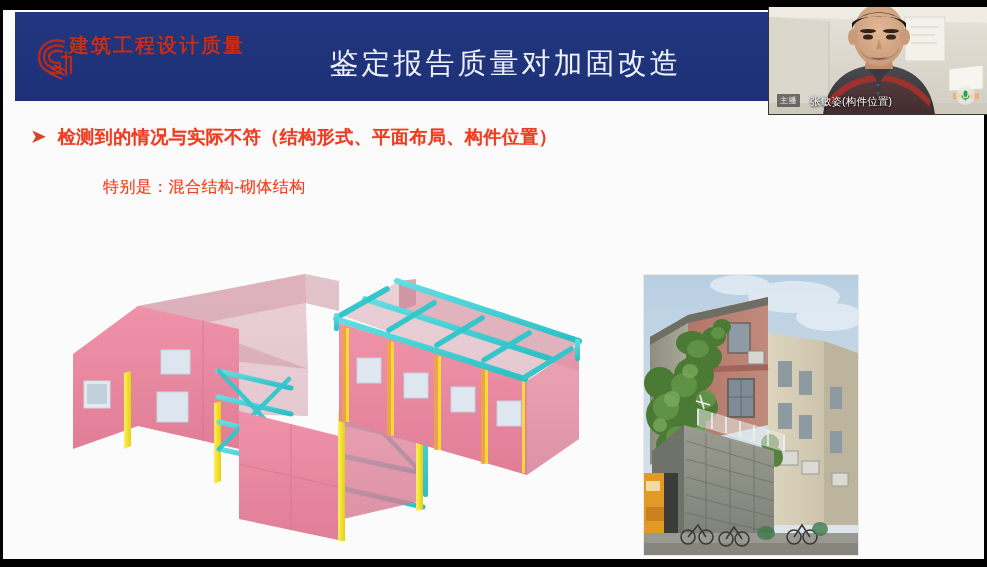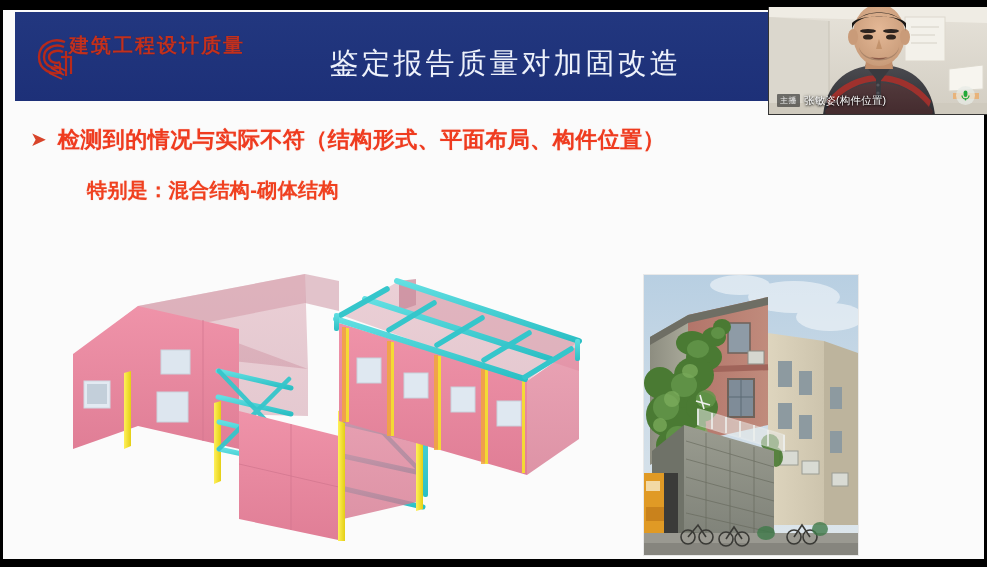--- a/index.html
+++ b/index.html
@@ -88,32 +88,32 @@
     white-space: nowrap;
   }
   .bullet-arrow {
     color: #d8442a;
     font-size: 20px;
     line-height: 20px;
     transform: translateY(-1px);
   }
   .bullet-text {
     color: #ef3b1f;
-    font-size: 22px;
+    font-size: 18px;
     font-weight: 700;
     letter-spacing: .5px;
     text-shadow: 0 0 1px rgba(230,50,20,.45);
   }
 
   #subline {
     position: absolute;
-    left: 84px; top: 76px;
+    left: 100px; top: 76px;
     color: #f0401f;
-    font-size: 20px;
-    font-weight: 700;
+    font-size: 16px;
+    font-weight: 400;
     letter-spacing: .4px;
     white-space: nowrap;
     text-shadow: 0 0 1px rgba(230,50,20,.4);
   }
 
   
   #models {
     position: absolute;
     left: 40px; top: 150px;
     width: 570px; height: 290px;
@@ -140,21 +140,22 @@
     background: #d9d5cf;
     border-left: 1px solid #343434;
     border-bottom: 1px solid #343434;
   }
   #webcam svg { display:block; }
 
   #webcam-label {
     position: absolute;
     left: 8px; bottom: 7px;
     display: flex;
-    gap: 4px;
+    align-items: center;
+    gap: 10px;
     z-index: 6;
   }
   #host-badge {
     background: rgba(40,40,40,.62);
     color: #ececec;
     font-size: 8px;
     line-height: 11px;
     padding: 1px 3px;
     border-radius: 1px;
     letter-spacing: .5px;

